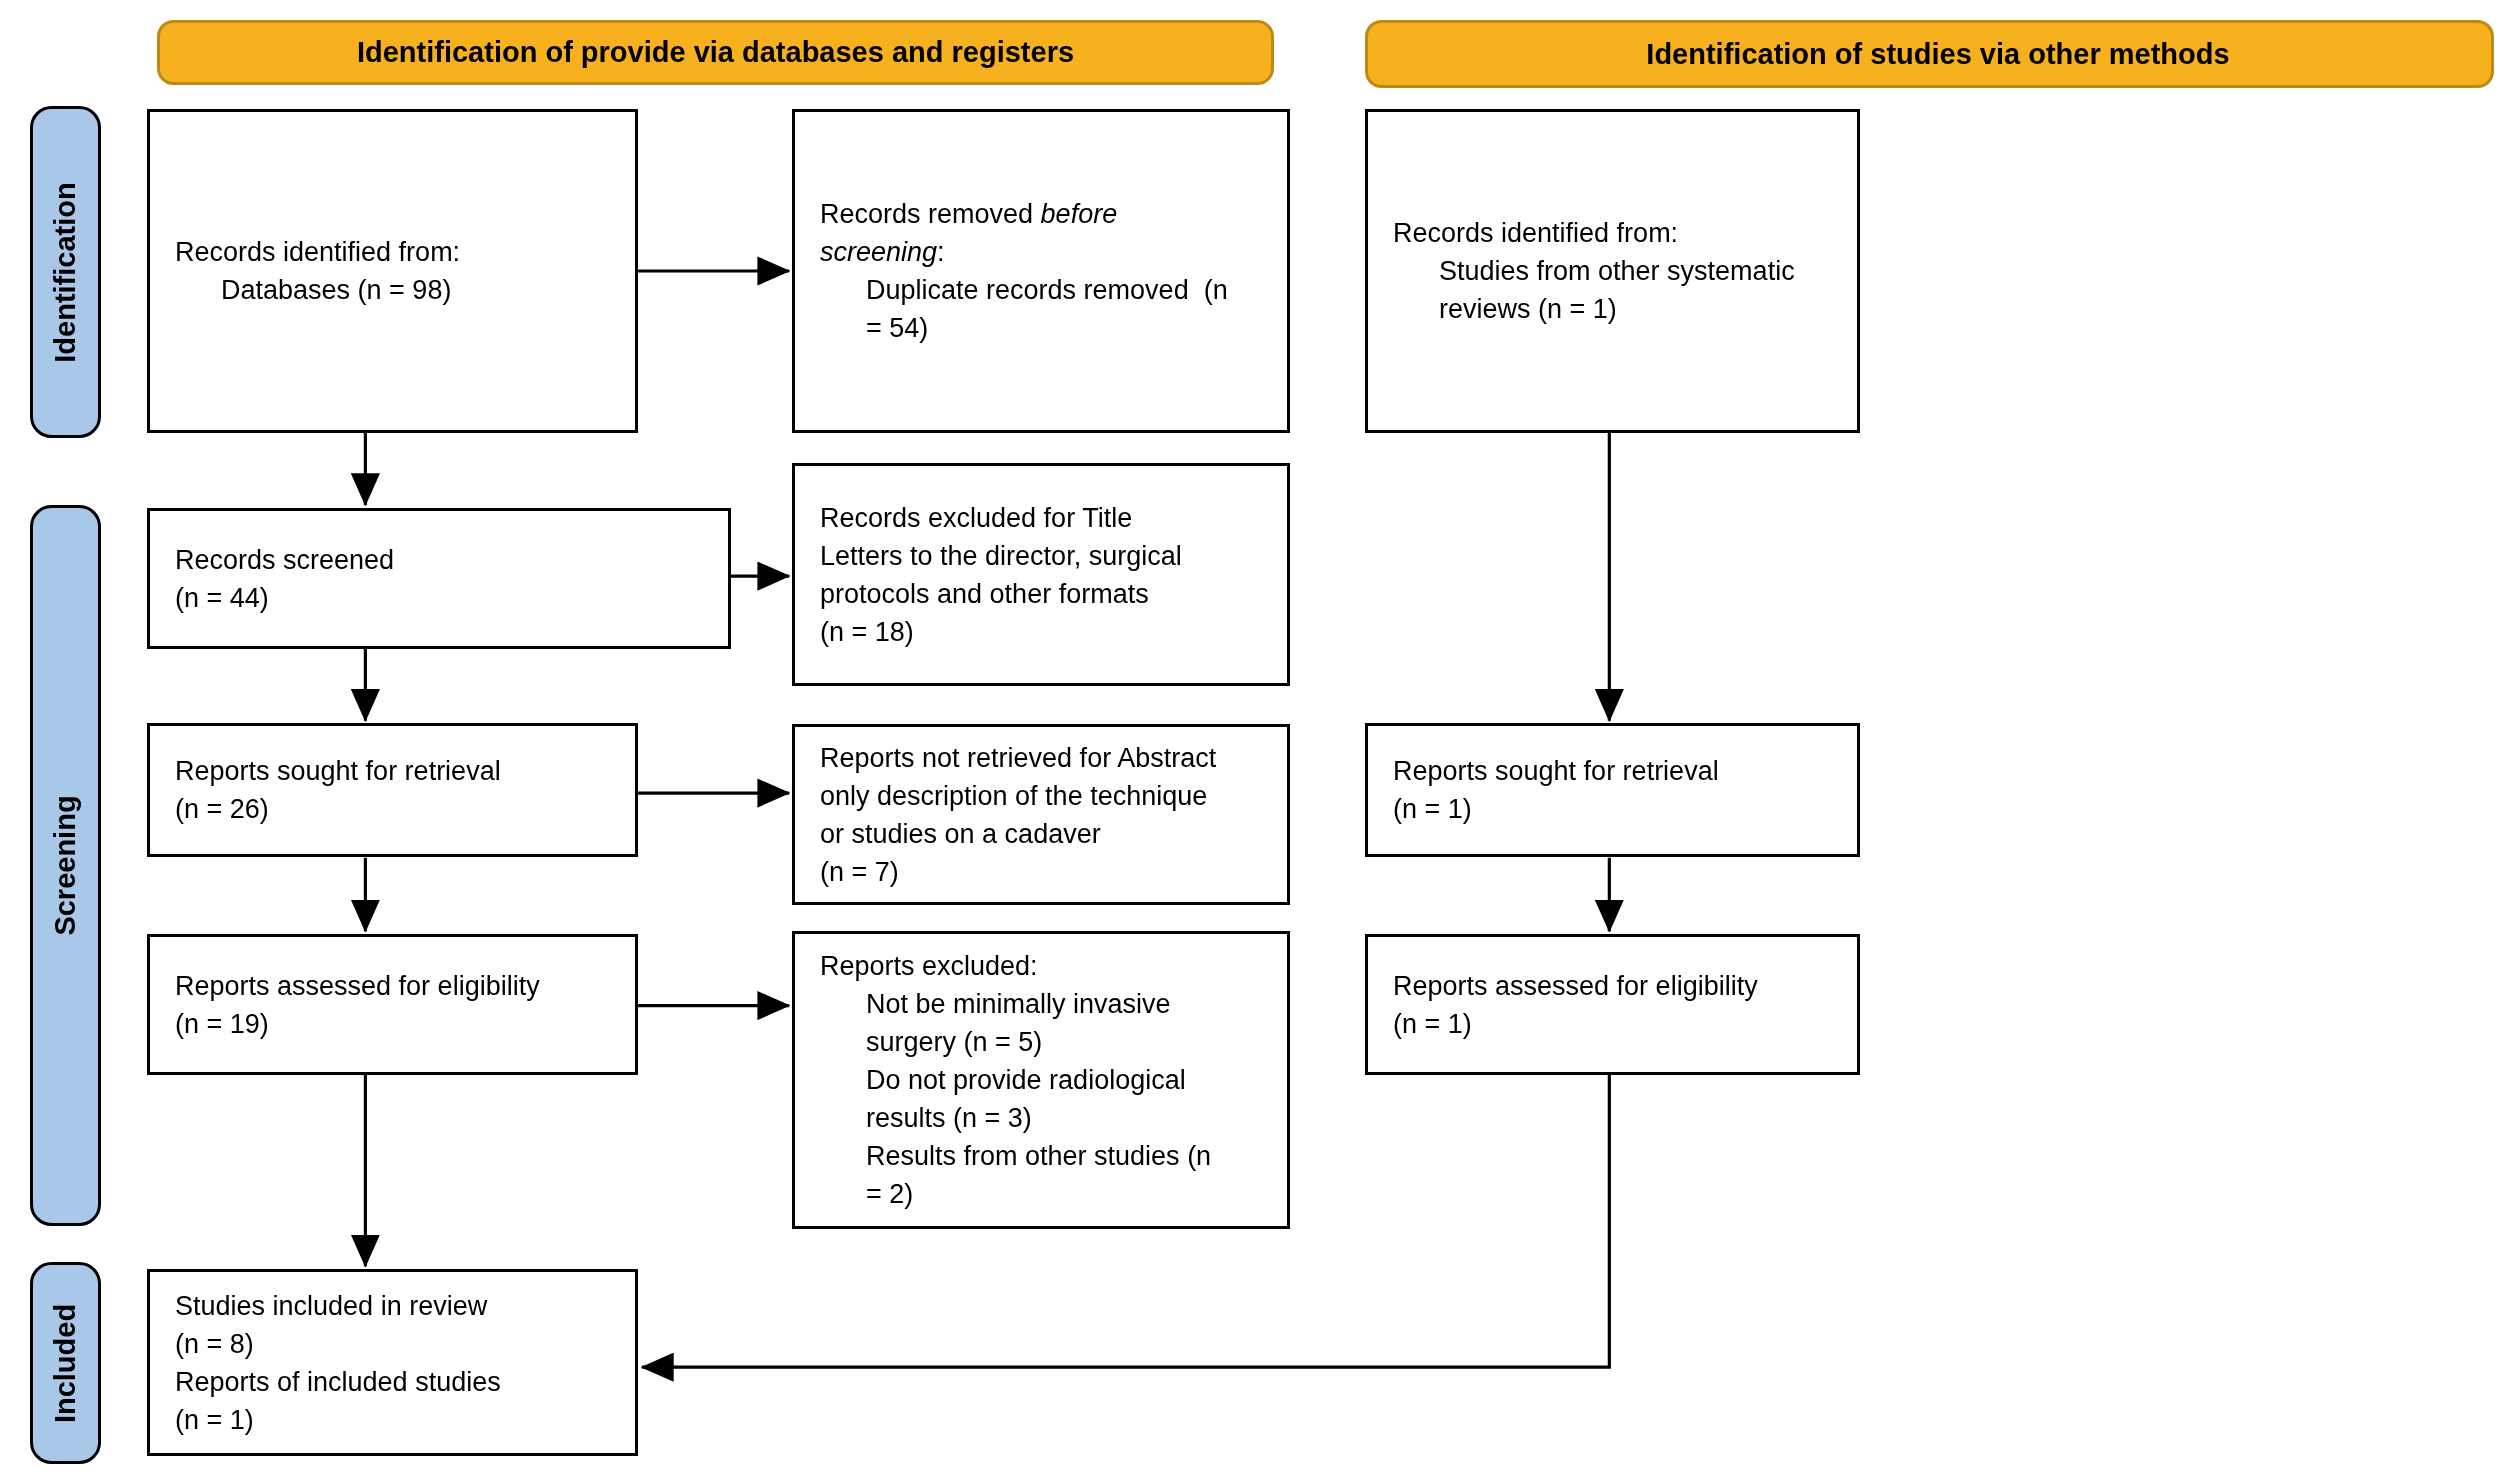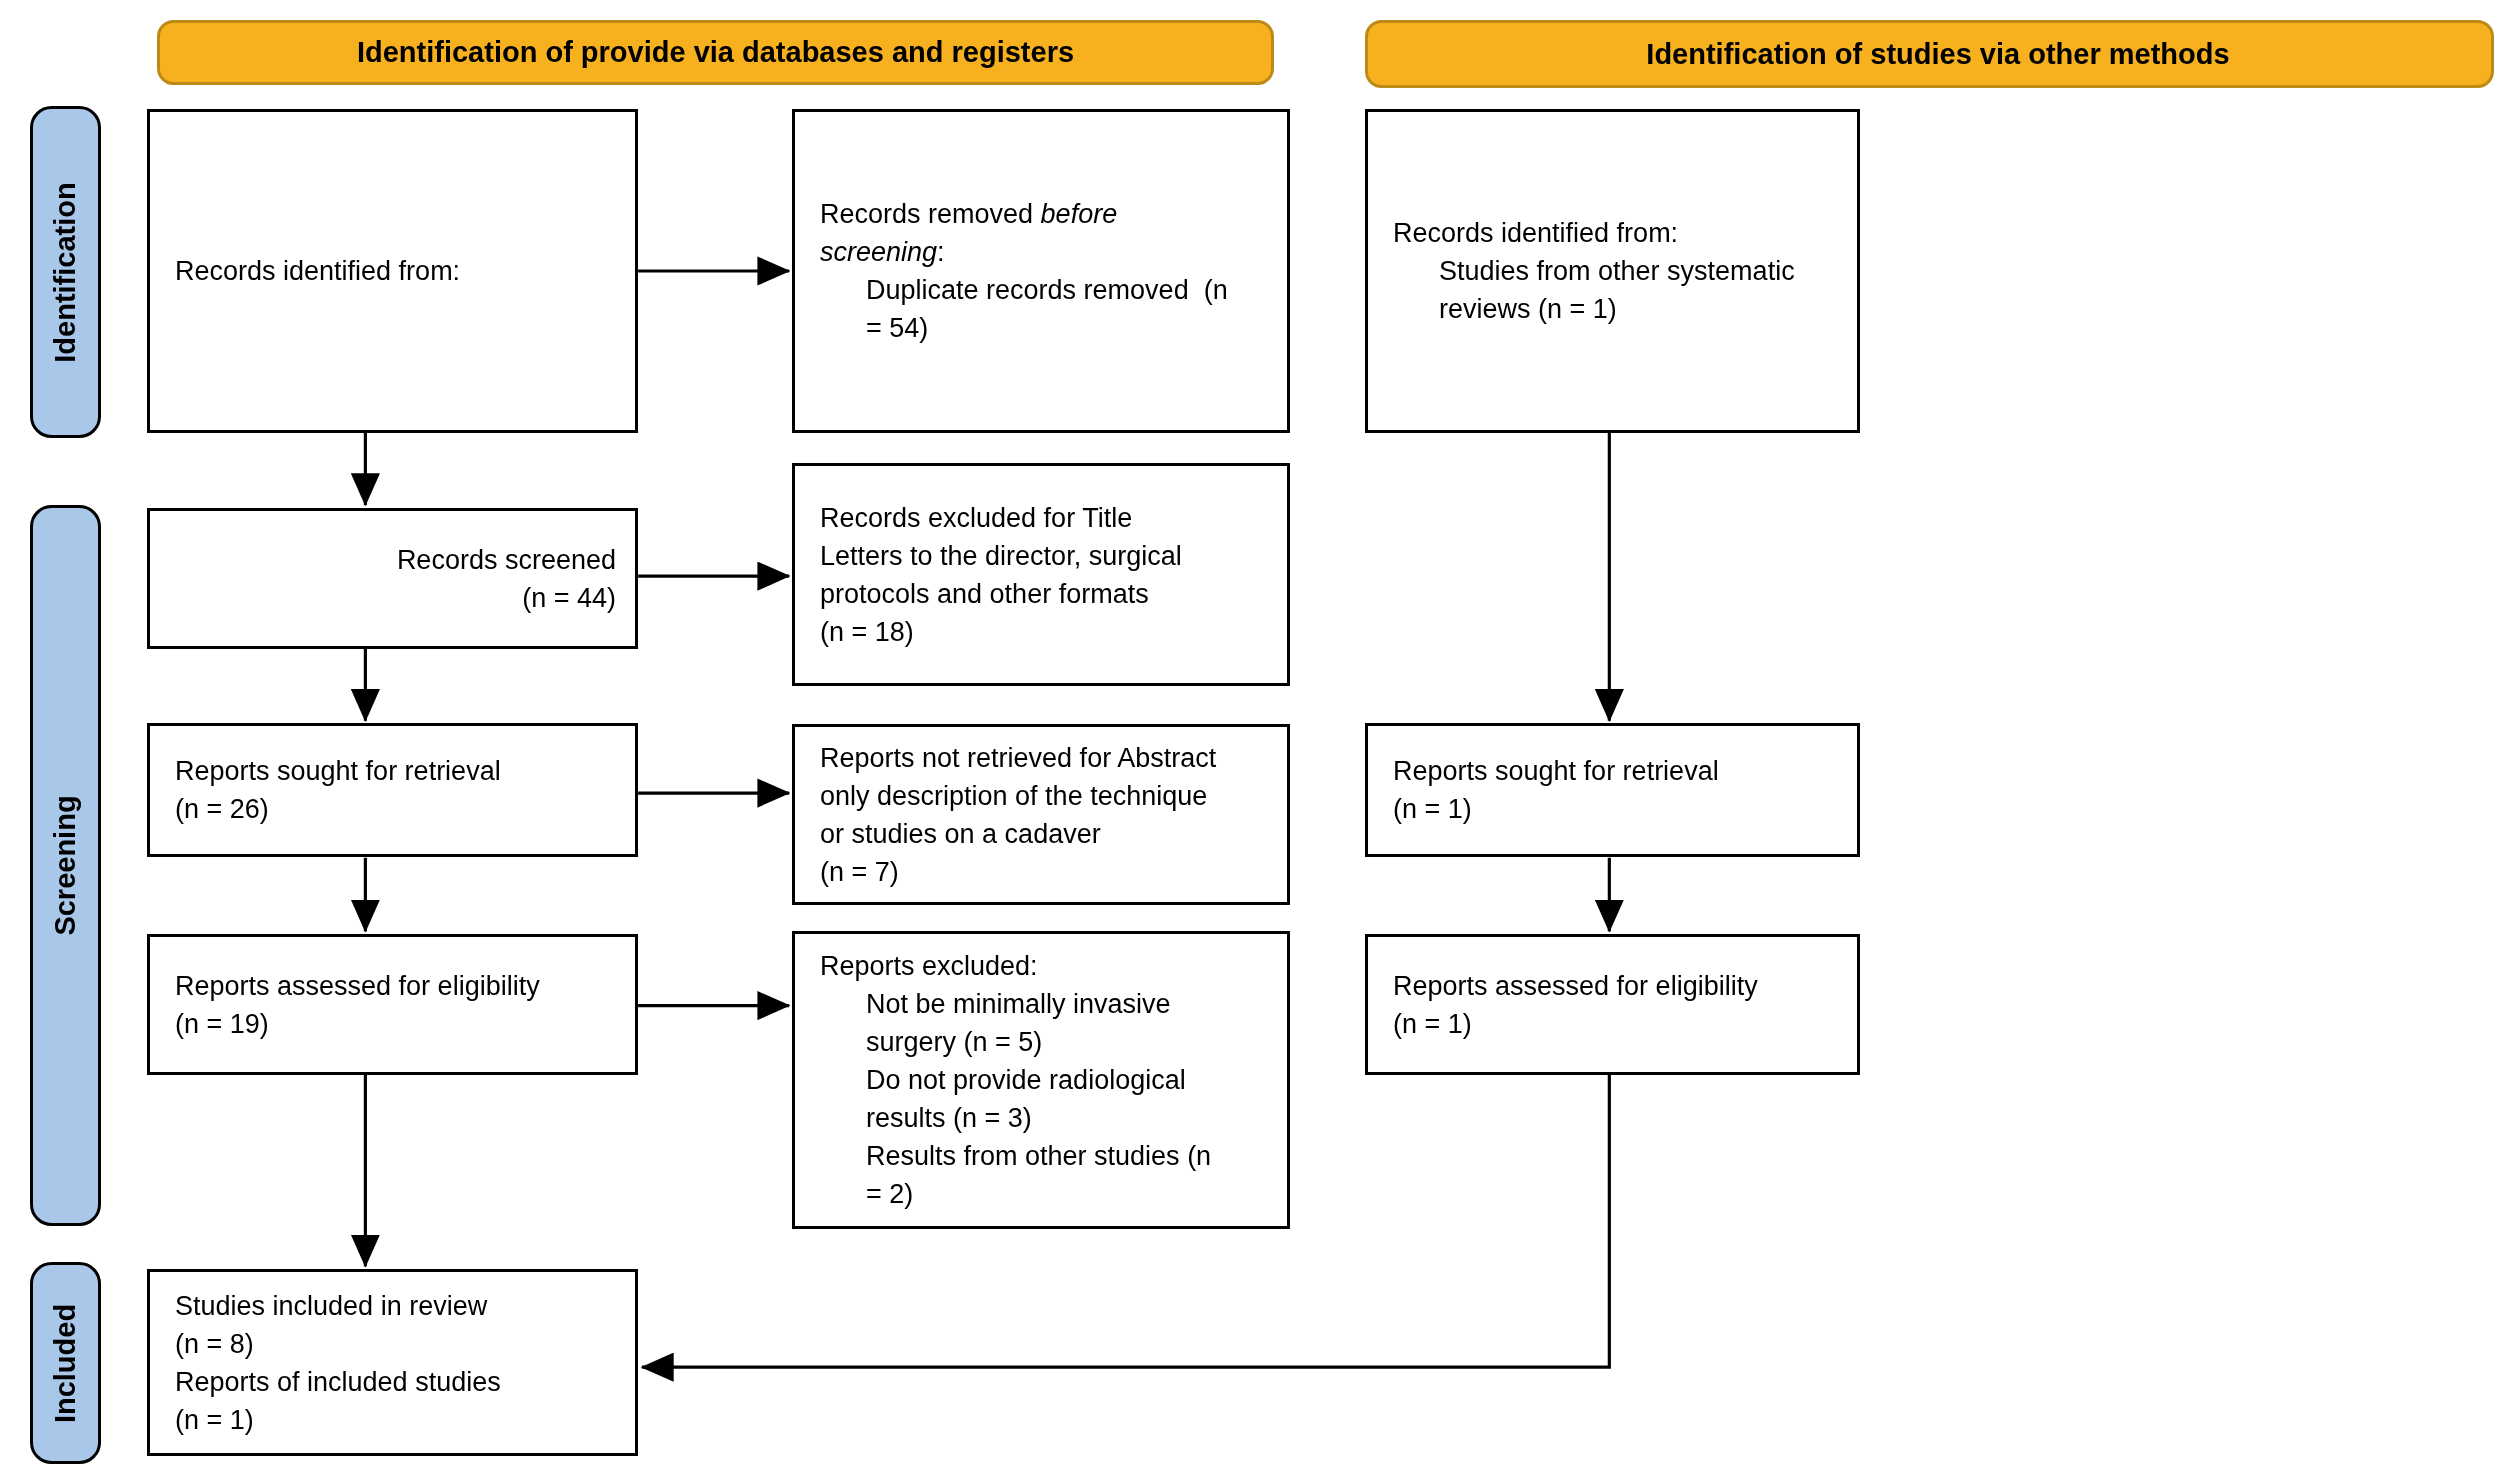--- a/index.html
+++ b/index.html
@@ -114,23 +114,24 @@
   </div>
   <div class="side-label" style="left:30px; top:505px; width:71px; height:721px;">
     <span class="vtext">Screening</span>
   </div>
   <div class="side-label" style="left:30px; top:1262px; width:71px; height:202px;">
     <span class="vtext">Included</span>
   </div>
 
   <div class="box" style="left:147px; top:109px; width:491px; height:324px;">
     <div class="line">Records identified from:</div>
+    <div class="line indent">Databases (n = 98)</div>
   </div>
 
-  <div class="box" style="left:147px; top:508px; width:491px; height:141px;text-align:right;">
+  <div class="box" style="left:147px; top:508px; width:584px; height:141px;">
     <div class="line">Records screened</div>
     <div class="line">(n = 44)</div>
   </div>
 
   <div class="box" style="left:147px; top:723px; width:491px; height:134px;">
     <div class="line">Reports sought for retrieval</div>
     <div class="line">(n = 26)</div>
   </div>
 
   <div class="box" style="left:147px; top:934px; width:491px; height:141px;">

